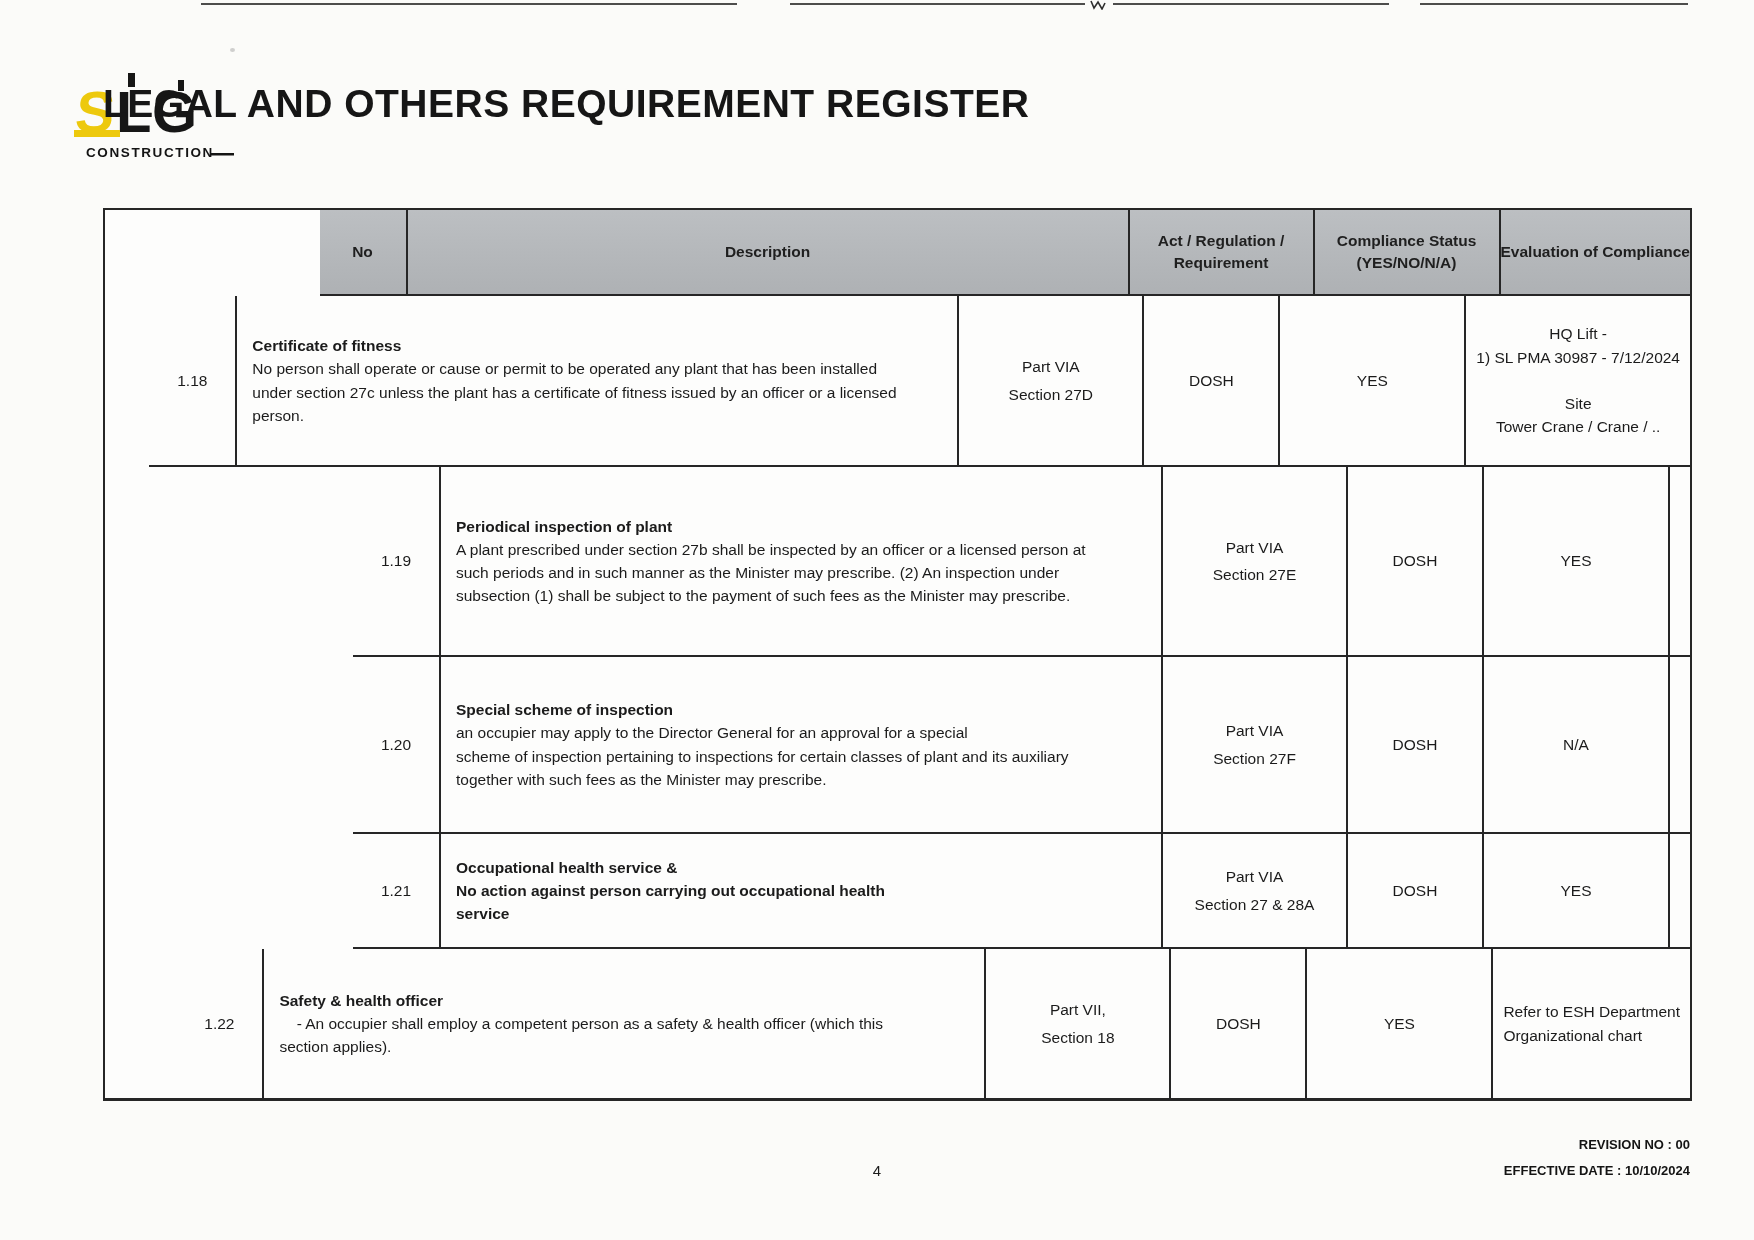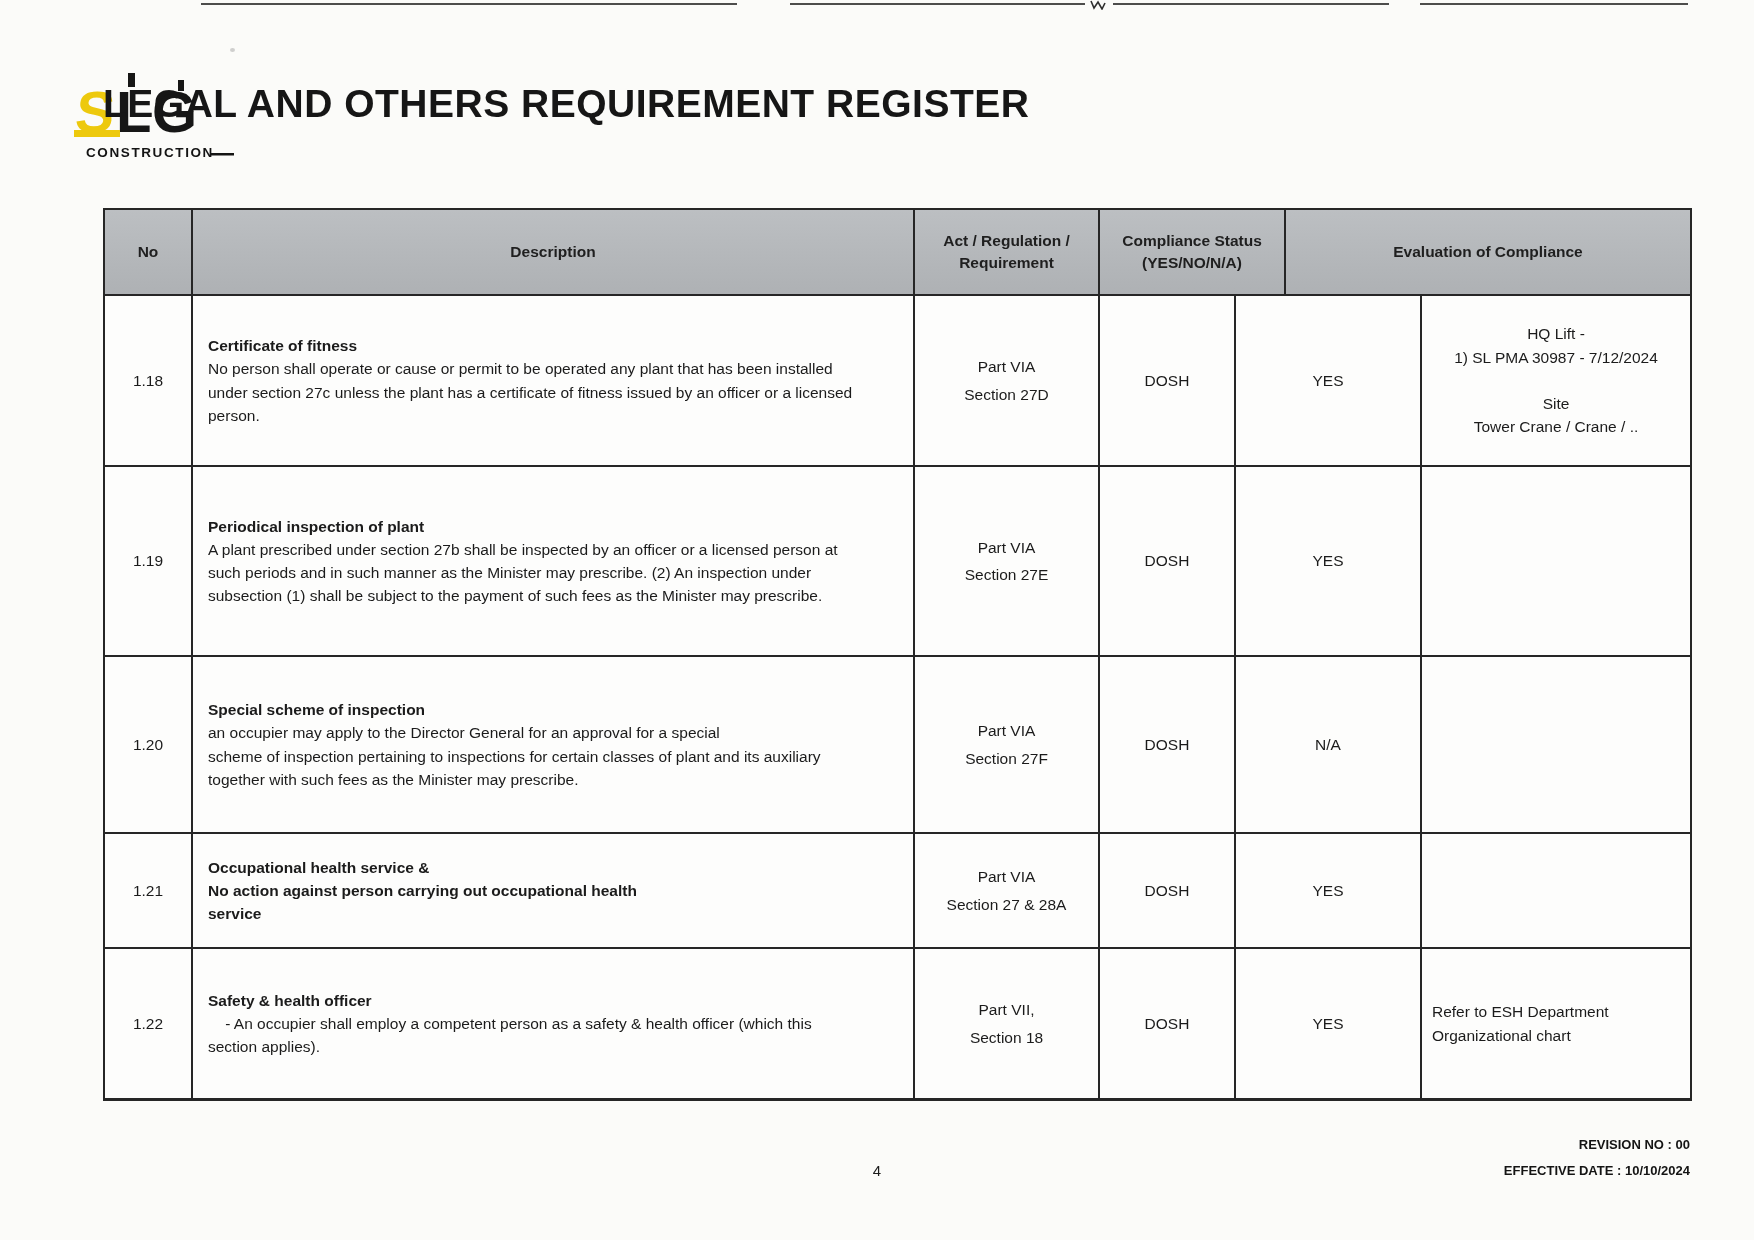--- a/index.html
+++ b/index.html
@@ -17,21 +17,21 @@
   .logo svg text{font-family:"Liberation Sans", sans-serif;}
   .doc-title{
     position:absolute;left:103px;top:82px;width:1589px;
     text-align:left;font-size:39px;font-weight:600;letter-spacing:.5px;color:#161616;
   }
   
   .tbl{
     position:absolute;left:103px;top:208px;width:1589px;height:893px;
     display:flex;flex-direction:column;
     border:2px solid #262626;border-bottom-width:3px;
-    box-sizing:border-box;background:#fdfdfc;
+    box-sizing:border-box;background:#fdfdfc;align-items:flex-end;
   }
   .tr{display:flex;border-bottom:2px solid #262626;box-sizing:border-box;}
   .tr:last-child{border-bottom:none;flex:1;}
   .td,.th{box-sizing:border-box;border-right:2px solid #262626;display:flex;flex-direction:column;justify-content:center;}
   .td:last-child,.th:last-child{border-right:none;}
   .c1{width:88px;flex:0 0 88px;}
   .c2{width:722px;flex:0 0 722px;}
   .c3{width:185px;flex:0 0 185px;}
   .c4{width:136px;flex:0 0 136px;}
   .c5{width:186px;flex:0 0 186px;}

